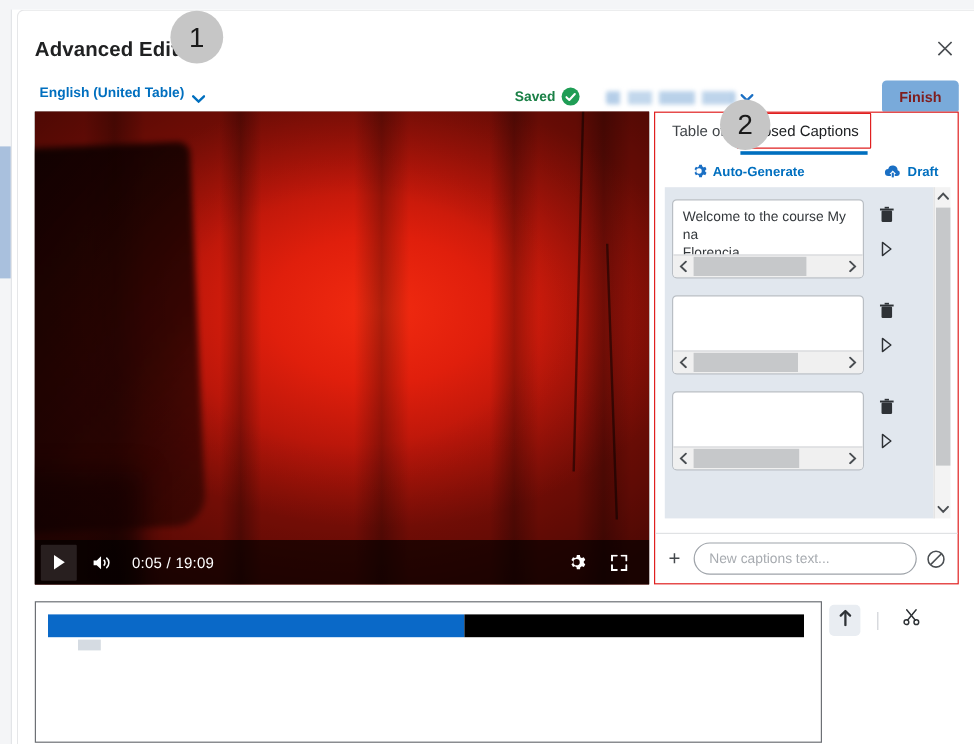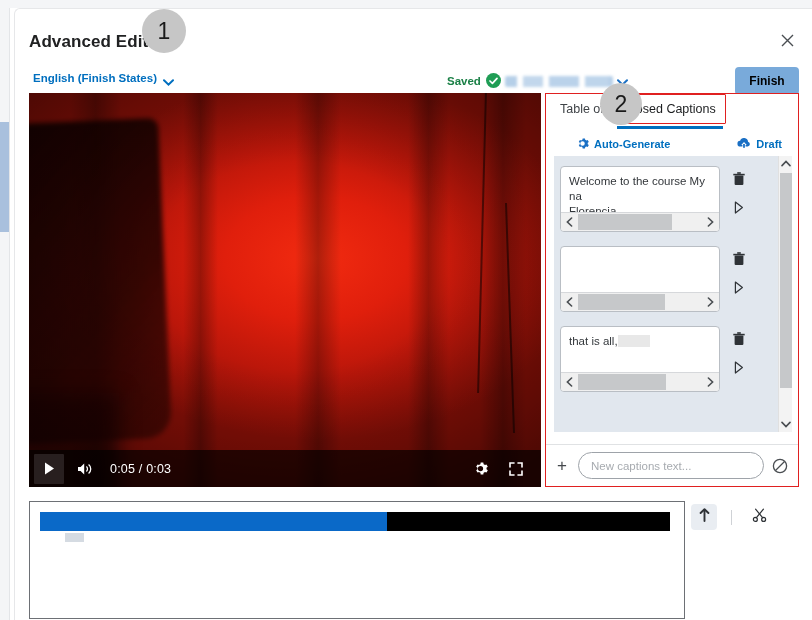--- a/index.html
+++ b/index.html
@@ -74,21 +74,21 @@
     position: absolute; left: 18px; top: 11px;
     font-size: 11.5px; font-weight: bold; color: #006fbf;
     cursor: pointer; display: flex; align-items: center; gap: 6px;
   }
   .chev-down {
     width: 0; height: 0; position: relative; top: 1px;
   }
   .chev-down svg { display:block; }
 
   .saved-wrap {
-    position: absolute; left: 432px; top: 12px;
+    position: absolute; left: 414px; top: 12px;
     display: flex; align-items: center; gap: 5px;
   }
   .saved-label { font-size: 11.5px; font-weight: bold; color: #1a8046; }
   .saved-check {
     width: 15px; height: 15px; border-radius: 50%;
     background: #1f9d55; display: flex; align-items: center; justify-content: center;
   }
   .saved-check svg { display: block; }
 
   .redacted-select {
@@ -116,21 +116,21 @@
     background: #f2f3f5; border: none;
     font-family: "Liberation Sans", sans-serif;
     font-size: 12px; font-weight: bold; color: #9b9fa5;
     cursor: pointer;
   }
   .btn-finish {
     position: absolute; left: 720px; top: 6px;
     width: 64px; height: 28px; border-radius: 4px;
     background: #79aada; border: none;
     font-family: "Liberation Sans", sans-serif;
-    font-size: 12px; font-weight: bold; color: #000000;
+    font-size: 12px; font-weight: bold; color: #7f1d1d;
     cursor: pointer;
   }
 
   
   .video-player {
     position: absolute; left: 14px; top: 84px;
     width: 512px; height: 394px;
     background: #000; overflow: hidden;
   }
   .video-frame {
@@ -377,21 +377,21 @@
       <div class="close-btn">
         <svg width="13" height="13" viewBox="0 0 13 13">
           <path d="M1 1 L12 12 M12 1 L1 12" stroke="#4a4e52" stroke-width="1.4" fill="none"></path>
         </svg>
       </div>
     </div>
 
     <div class="subbar">
 
       <div class="lang-select">
-        <span>English (Finish States)</span>
+        <span>English (United Table)</span>
         <span class="chev-down">
           <svg width="11" height="7" viewBox="0 0 11 7">
             <path d="M1 1.3 L5.5 5.6 L10 1.3" stroke="#006fbf" stroke-width="2" fill="none" stroke-linecap="round"></path>
           </svg>
         </span>
       </div>
 
       <div class="saved-wrap">
         <span class="saved-label">Saved</span>
         <span class="saved-check">
@@ -433,21 +433,21 @@
             <path d="M1 0.5 L10 6.5 L1 12.5 Z" fill="#ffffff"></path>
           </svg>
         </div>
         <div class="ctrl-vol">
           <svg width="17" height="14" viewBox="0 0 17 14">
             <path d="M1 5 H3.6 L7.2 1.6 V12.4 L3.6 9 H1 Z" fill="#ffffff"></path>
             <path d="M9.4 4.6 A3.2 3.2 0 0 1 9.4 9.4" stroke="#ffffff" stroke-width="1.3" fill="none"></path>
             <path d="M11.6 2.6 A5.6 5.6 0 0 1 11.6 11.4" stroke="#ffffff" stroke-width="1.3" fill="none"></path>
           </svg>
         </div>
-        <div class="ctrl-time">0:05 / 0:03</div>
+        <div class="ctrl-time">0:05 / 19:09</div>
         <div class="ctrl-spacer"></div>
         <div class="ctrl-gear">
           <svg width="15" height="15" viewBox="0 0 16 16">
             <path fill="#ffffff" d="M8 5.2a2.8 2.8 0 100 5.6 2.8 2.8 0 000-5.6zm6.4 3.6l1.4 1.1-1.4 2.4-1.7-.6a5.9 5.9 0 01-1.4.8l-.3 1.8H8.2l-.3-1.8a5.9 5.9 0 01-1.4-.8l-1.7.6-1.4-2.4 1.4-1.1a6 6 0 010-1.6L3.4 6.1l1.4-2.4 1.7.6a5.9 5.9 0 011.4-.8l.3-1.8h2.8l.3 1.8c.5.2 1 .5 1.4.8l1.7-.6 1.4 2.4-1.4 1.1a6 6 0 010 1.6z"></path>
           </svg>
         </div>
         <div class="ctrl-full">
           <svg width="14" height="14" viewBox="0 0 14 14">
             <path d="M1 5 V1 H5 M9 1 H13 V5 M13 9 V13 H9 M5 13 H1 V9" stroke="#ffffff" stroke-width="1.6" fill="none" stroke-linecap="round"></path>
           </svg>
@@ -548,21 +548,20 @@
             <div class="cc-play">
               <svg width="10" height="13" viewBox="0 0 10 13">
                   <path d="M1.4 1 L8.4 6.5 L1.4 12 Z" stroke="#2e3236" stroke-width="1.2" fill="none" stroke-linejoin="round"></path>
                 </svg>
             </div>
           </div>
         </div>
 
         <div class="cc-card">
           <div class="cc-box">
-            <div class="cc-text"><span>that is all,</span><span class="sel">          </span></div>
             <div class="cc-hscroll">
               <div class="hs-arrow">
                 <svg width="7" height="10" viewBox="0 0 7 10">
                     <path d="M5.6 1 L1.4 5 L5.6 9" stroke="#4a4e52" stroke-width="1.6" fill="none" stroke-linecap="round"></path>
                   </svg>
               </div>
               <div class="hs-track">
                 <div class="hs-thumb" style="left:0; width:71%;"></div>
               </div>
               <div class="hs-arrow">

